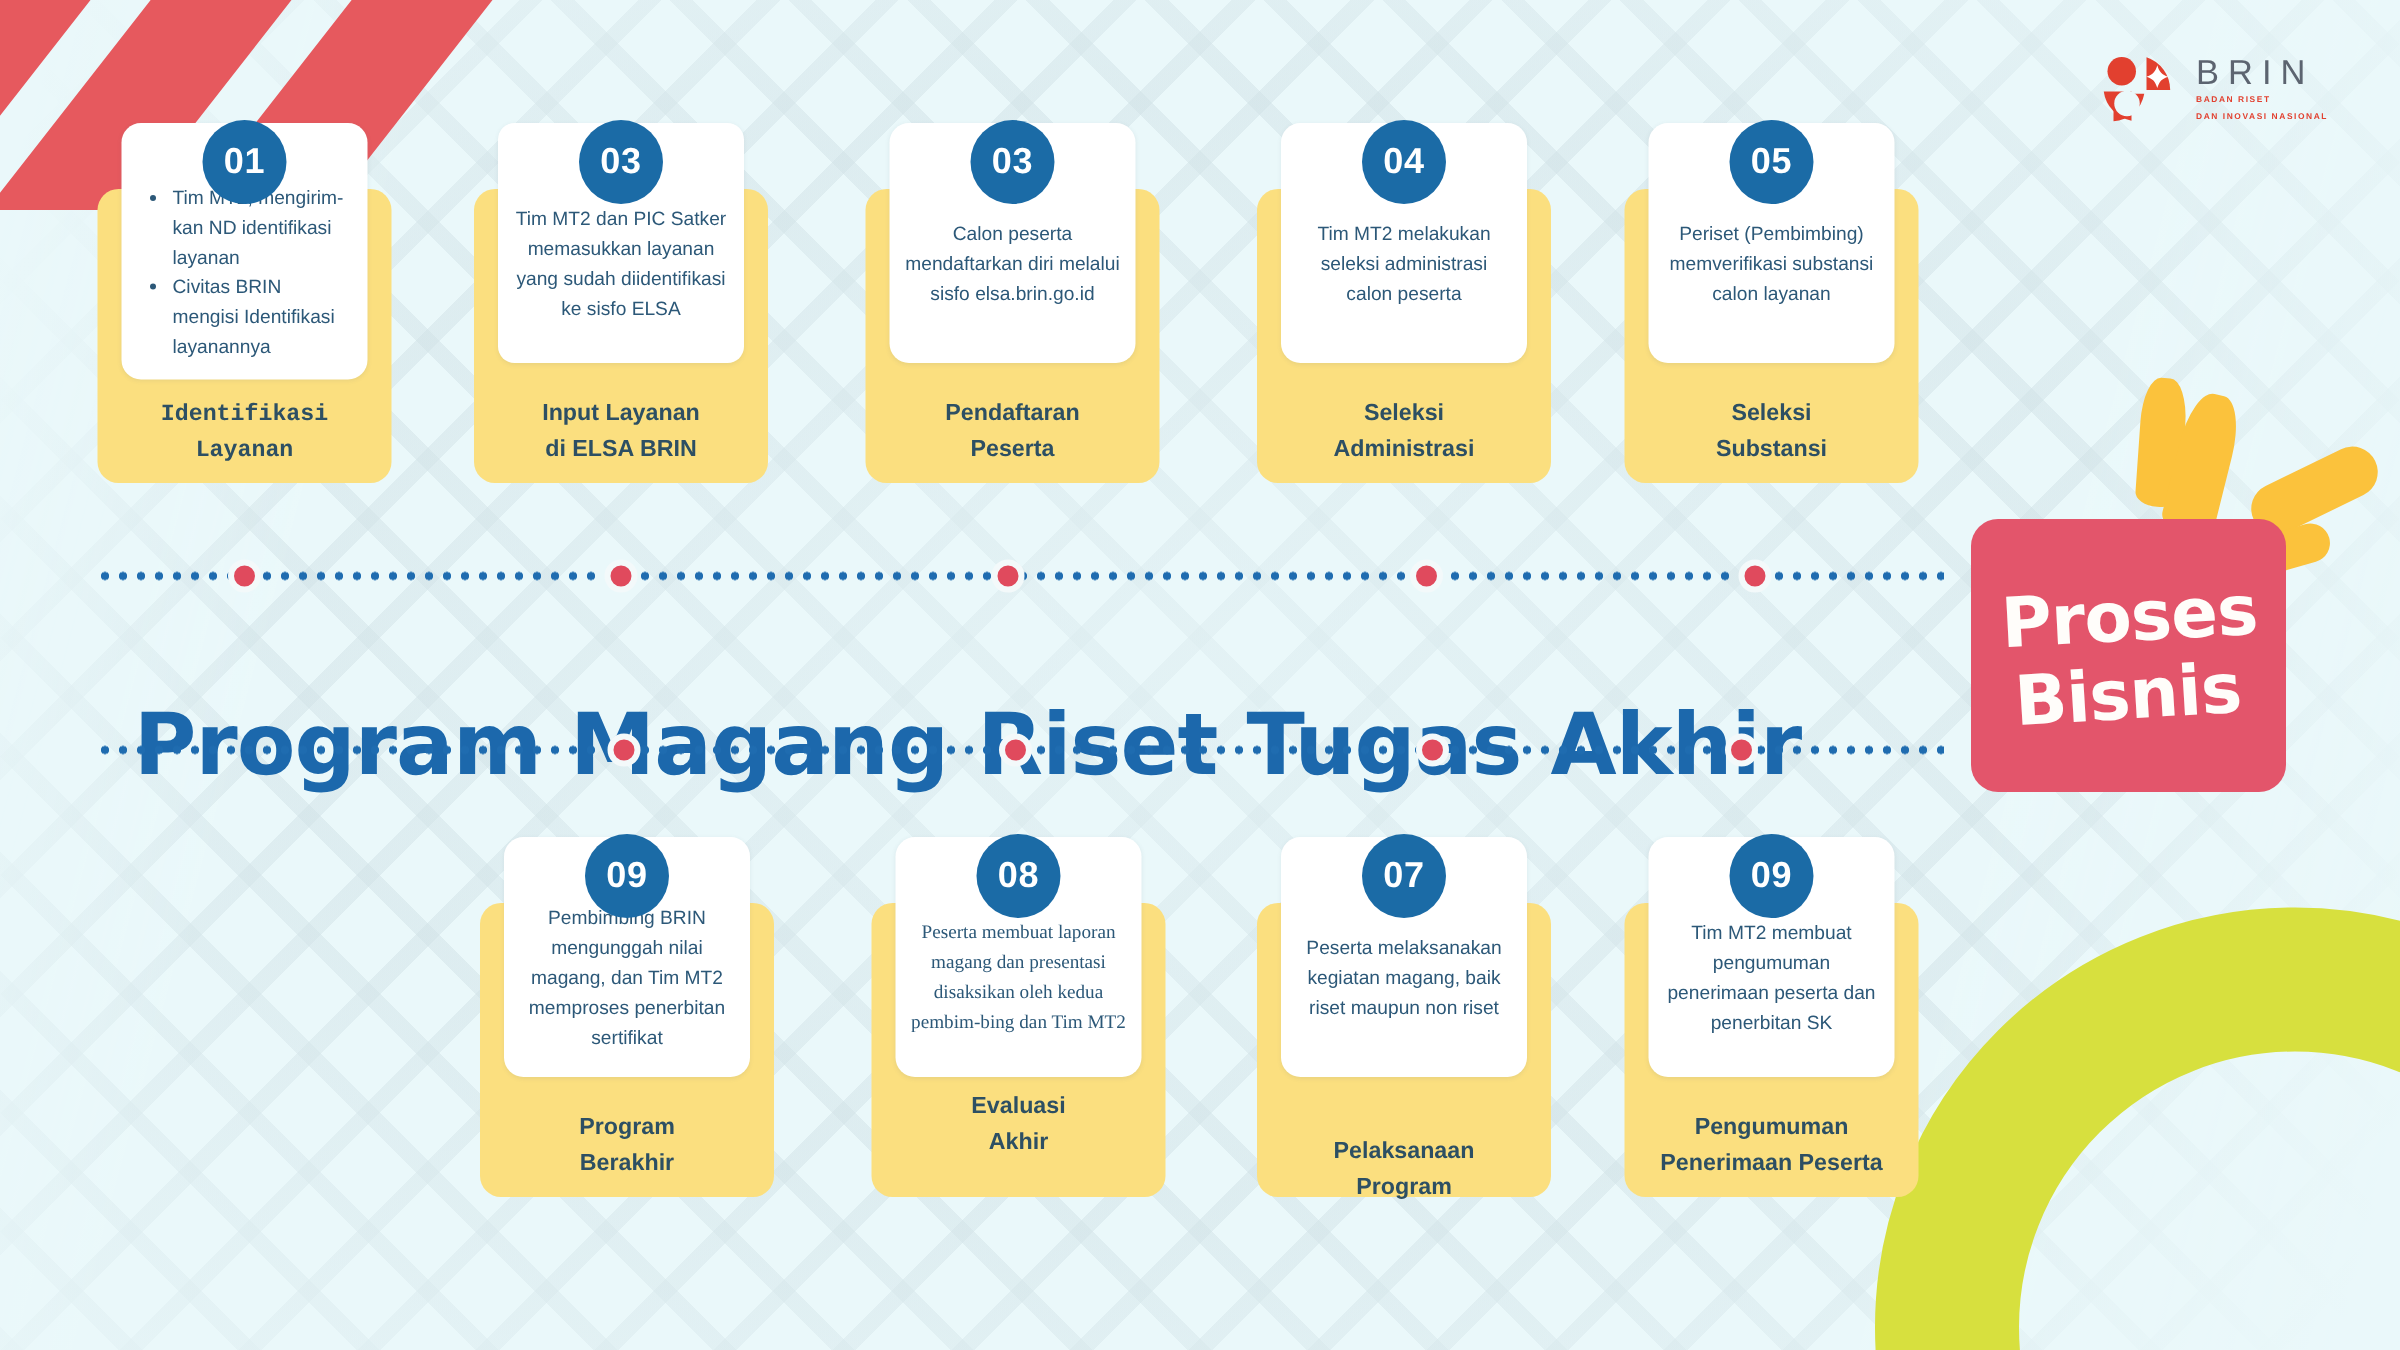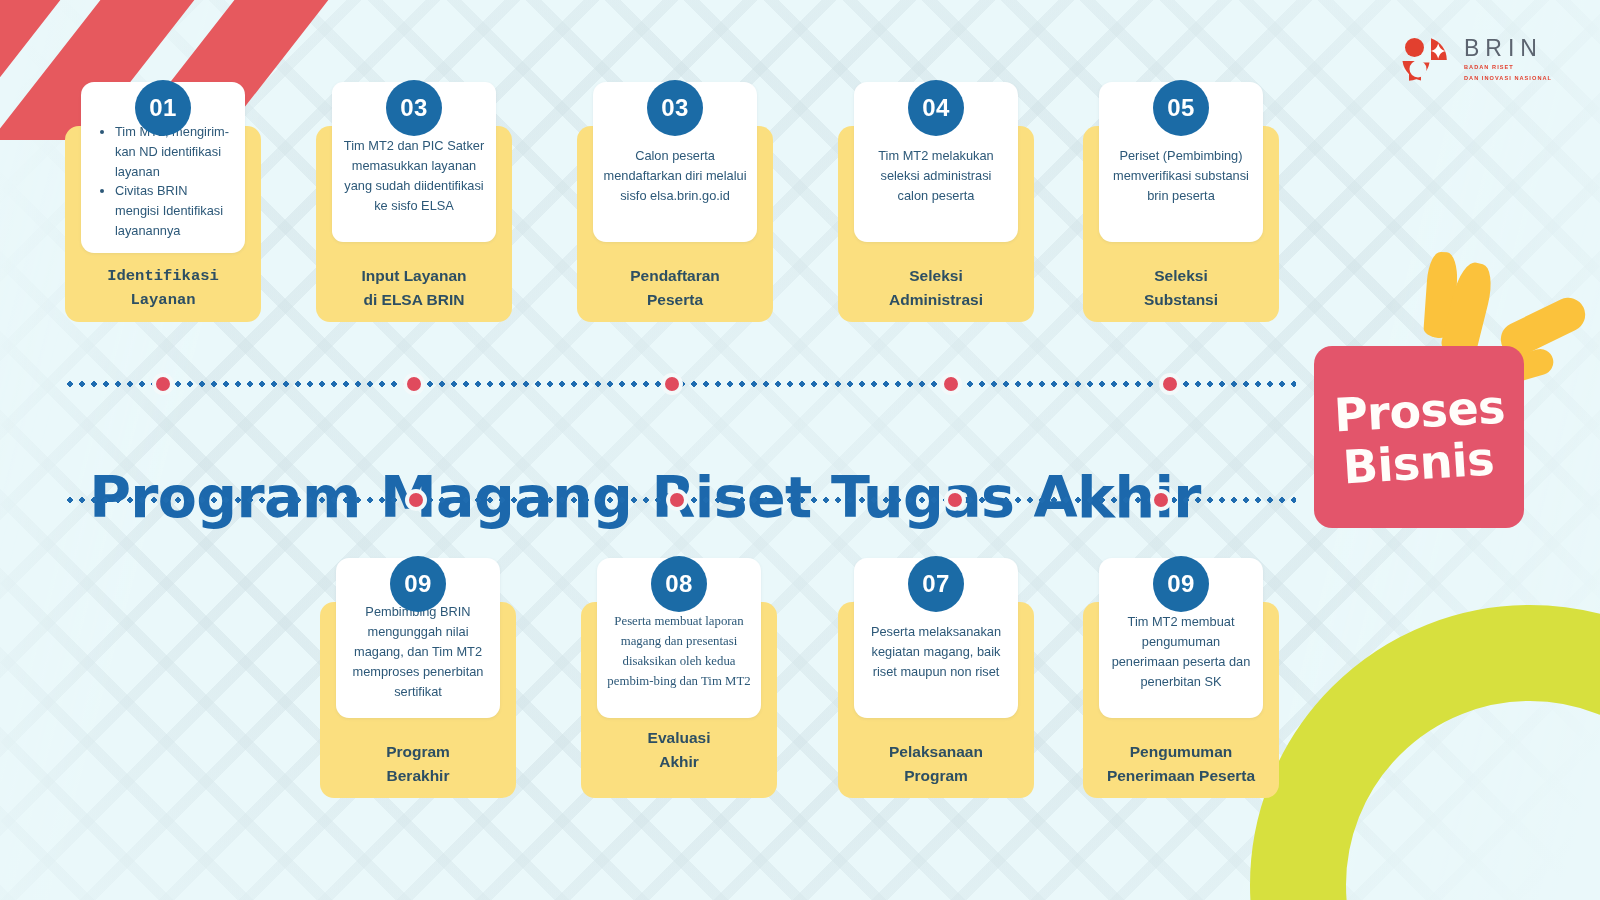--- a/index.html
+++ b/index.html
@@ -230,21 +230,21 @@
     <div class="caption" style="top:182px;">
       <div>Seleksi</div>
       <div>Administrasi</div>
     </div>
   </div>
 
   <div class="card" style="left:1083px; top:82px;">
     <div class="yellow"></div>
     <div class="badge">05</div>
     <div class="white" style="min-height:160px;">
-      <div class="body">Periset (Pembimbing) memverifikasi substansi brin peserta</div>
+      <div class="body">Periset (Pembimbing) memverifikasi substansi calon layanan</div>
     </div>
     <div class="caption" style="top:182px;">
       <div>Seleksi</div>
       <div>Substansi</div>
     </div>
   </div>
 
   <div class="dotline" style="left:64px; top:381px; width:1232px;"></div>
   <div class="tl-dot" style="left:163px; top:384px;"></div>
   <div class="tl-dot" style="left:414px; top:384px;"></div>
@@ -283,21 +283,21 @@
       <div>Akhir</div>
     </div>
   </div>
 
   <div class="card" style="left:838px; top:558px;">
     <div class="yellow"></div>
     <div class="badge">07</div>
     <div class="white" style="min-height:160px;">
       <div class="body">Peserta melaksanakan kegiatan magang, baik riset maupun non riset</div>
     </div>
-    <div class="caption" style="top:182px;">
+    <div class="caption" style="top:198px;">
       <div>Pelaksanaan</div>
       <div>Program</div>
     </div>
   </div>
 
   <div class="card cap-wide" style="left:1083px; top:558px;">
     <div class="yellow"></div>
     <div class="badge">09</div>
     <div class="white" style="min-height:160px;justify-content:flex-end;">
       <div class="body">Tim MT2 membuat pengumuman penerimaan peserta dan penerbitan SK</div>

